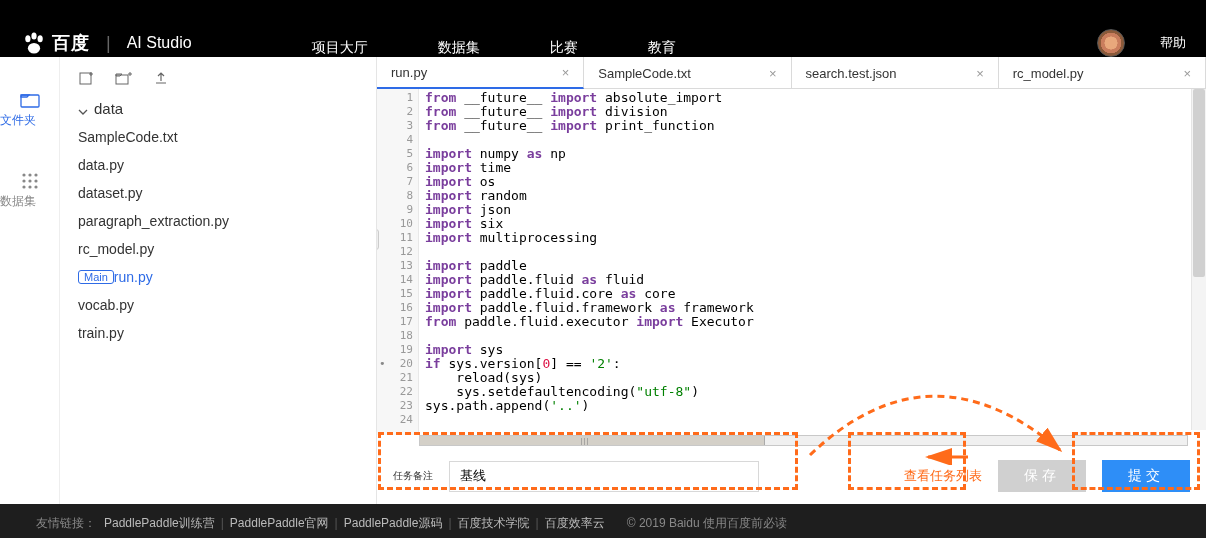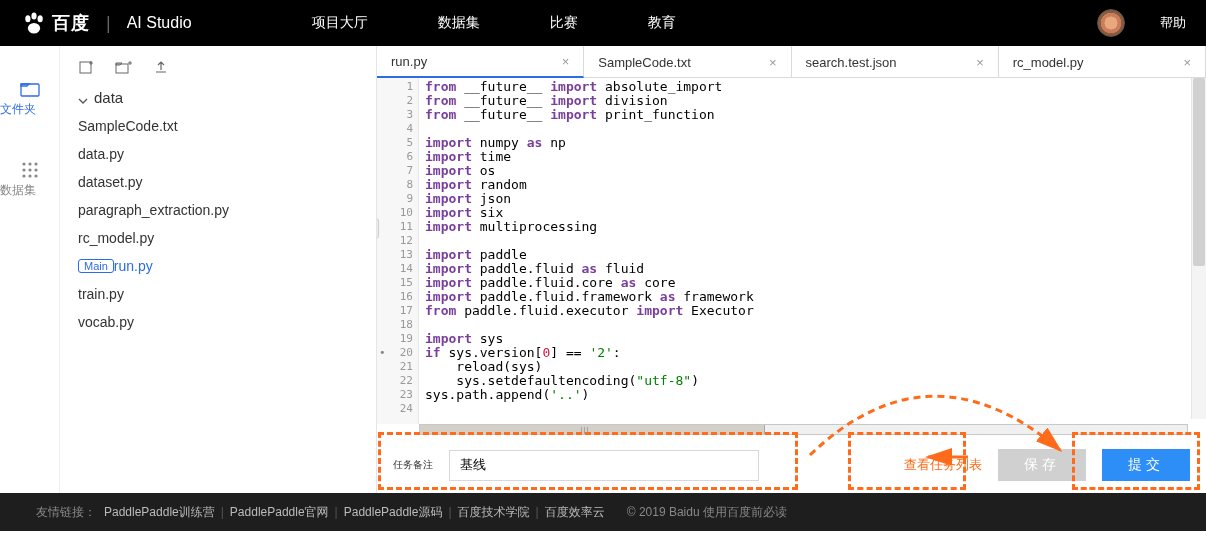--- a/index.html
+++ b/index.html
@@ -1,17 +1,17 @@
 <!DOCTYPE html>
 <html><head>
 <meta charset="utf-8">
 <style>
 * { box-sizing: border-box; margin: 0; padding: 0; }
 body { font-family: "Microsoft YaHei", Arial, sans-serif; font-size: 13px; background: #fff; width: 1206px; }
-.header { background: #000; height: 46px; display: flex; align-items: center; color: #fff; padding: 0 20px; }
+.header { background: #000; height: 57px; display: flex; align-items: flex-end; color: #fff; padding: 0 20px; }
 .logo-area { display: flex; align-items: center; gap: 8px; }
 .baidu-logo { display: inline-flex; align-items: center; gap: 4px; }
 .baidu-logo svg { width: 28px; height: 28px; }
 .logo-text { font-size: 18px; font-weight: bold; letter-spacing: 1px; }
 .logo-div { color: #666; margin: 0 8px; font-size: 18px; }
 .studio-text { font-size: 16px; font-weight: 300; }
 .nav { display: flex; gap: 70px; margin-left: 120px; font-size: 14px; }
 .nav-item { cursor: pointer; }
 .header-right { margin-left: auto; display: flex; align-items: center; gap: 35px; }
 .avatar { width: 28px; height: 28px; border-radius: 50%; background: radial-gradient(circle,#e8a87c 35%,#c97d5d 36%,#c97d5d 55%,#8b5a3a 56%); border: 1px solid #555; }
@@ -150,22 +150,22 @@
       <div id="tree-files">
           <div class="tree-node tree-file">SampleCode.txt</div>
           <div class="tree-node tree-file">data.py</div>
           <div class="tree-node tree-file">dataset.py</div>
           <div class="tree-node tree-file">paragraph_extraction.py</div>
           <div class="tree-node tree-file">rc_model.py</div>
           <div class="tree-node tree-file active">
             <span class="main-badge">Main</span>
             <span>run.py</span>
           </div>
+          <div class="tree-node tree-file">vocab.py</div>
           <div class="tree-node tree-file">train.py</div>
-          <div class="tree-node tree-file">vocab.py</div>
         </div>
     </div>
   </div>
 
   <div class="editor-area">
     <div class="tabs" id="tabs">
         <div class="tab active">
           <span>run.py</span>
           <span class="tab-close">×</span>
         </div>

